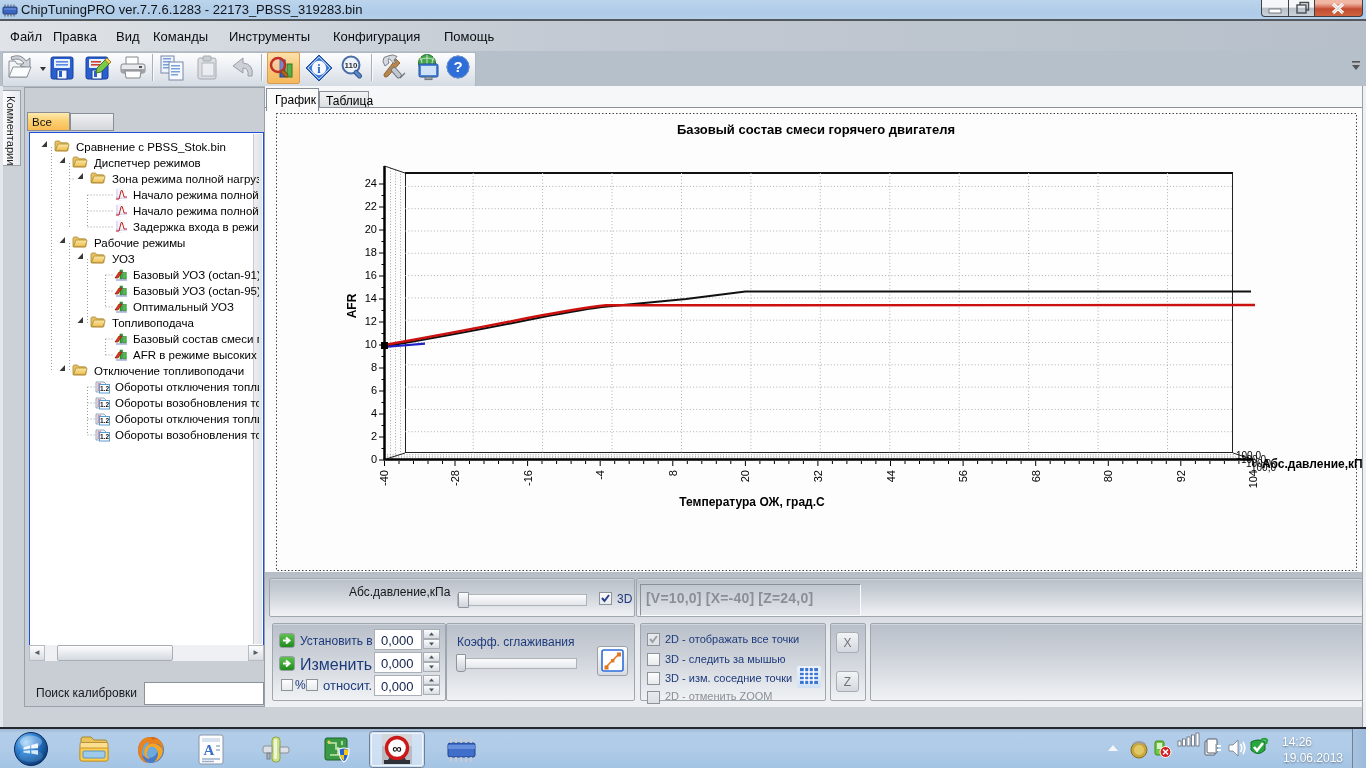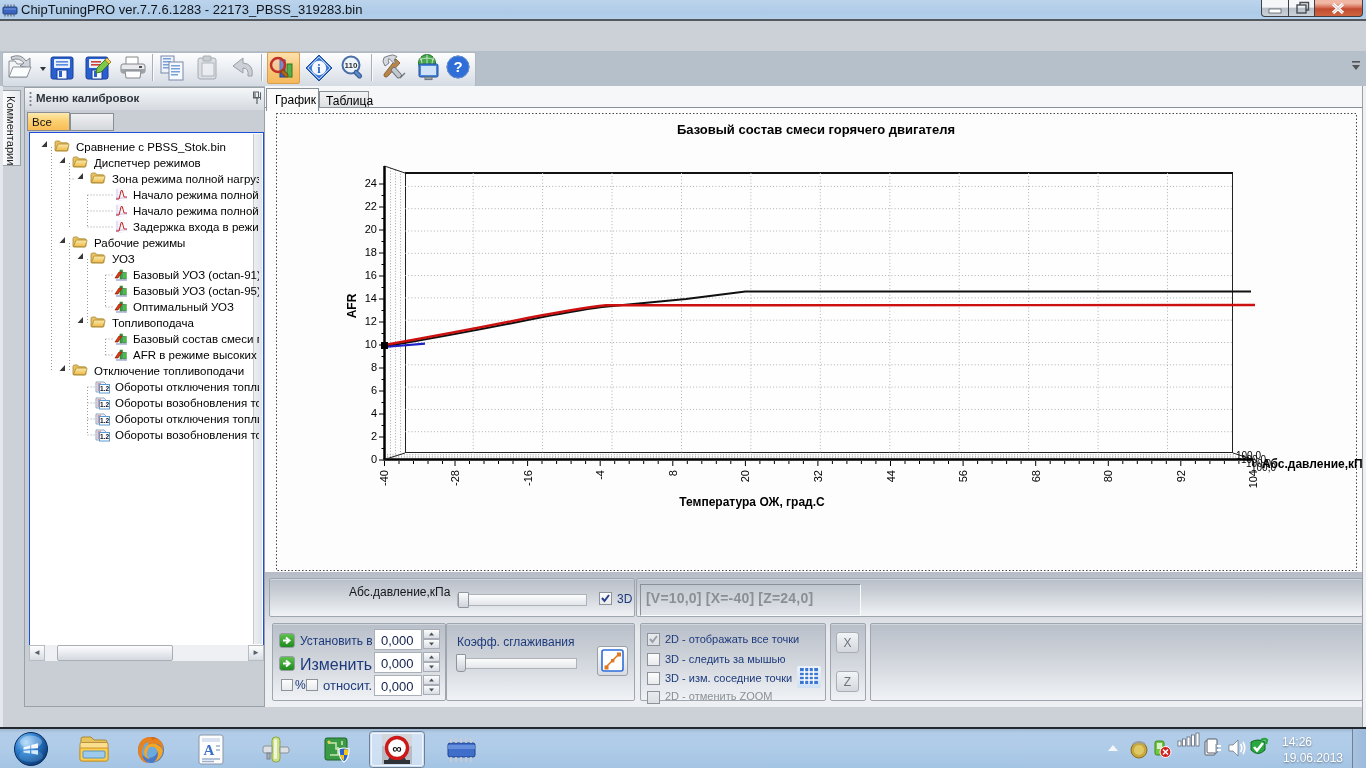--- a/index.html
+++ b/index.html
@@ -73,20 +73,29 @@
         <rect x="7" y="9" width="12" height="4" fill="#fff" stroke="#5a6068" stroke-width=".8"></rect>
       </svg></div>
   <div class="abs winbtn" id="btnres"><svg width="25" height="15">
         <rect x="8" y="5" width="9" height="8" fill="none" stroke="#474d55" stroke-width="1.4"></rect>
         <path d="M11 5 L11 2.5 L19.5 2.5 L19.5 10 L17 10" fill="none" stroke="#474d55" stroke-width="1.4"></path>
       </svg></div>
   <div class="abs winbtn" id="btnclose"><svg width="47" height="15">
         <path d="M18 4 L28 13 M28 4 L18 13" stroke="#fff" stroke-width="3.2"></path>
         <path d="M18 4 L28 13 M28 4 L18 13" stroke="#5a3028" stroke-width="1" opacity=".3"></path>
       </svg></div>
+  <div class="abs" id="menubar">
+    <span class="menuitem" style="left:10px">Файл</span>
+    <span class="menuitem" style="left:53px">Правка</span>
+    <span class="menuitem" style="left:116px">Вид</span>
+    <span class="menuitem" style="left:153px">Команды</span>
+    <span class="menuitem" style="left:229px">Инструменты</span>
+    <span class="menuitem" style="left:333px">Конфигурация</span>
+    <span class="menuitem" style="left:444px">Помощь</span>
+  </div>
   <div class="abs" id="toolbar">
     <div id="toolband"></div>
     <div class="tsep" style="left:152px"></div>
     <div class="tsep" style="left:261px"></div>
     <div class="tsep" style="left:371px"></div>
     <div style="position:absolute;left:267px;top:1px;width:33px;height:32px;background:linear-gradient(#fce1ae,#f8c878 50%,#f5b85c);border:1px solid #d89e4e;border-radius:2px;box-sizing:border-box;"></div>
     <svg width="1366" height="34" style="position:absolute;left:0;top:0">
 
       <g transform="translate(7,4)">
         <path d="M2 22 L2 6 L8 6 L10 9 L20 9 L20 22 Z" fill="#f3f4f6" stroke="#8a9099"></path>
@@ -188,29 +197,20 @@
       </g>
 
       <rect x="1352" y="10" width="8" height="1.6" fill="#555"></rect>
       <path d="M1352 14 l8 0 l-4 5 z" fill="#555"></path>
     </svg>
   </div>
   <div class="abs" id="comments">
       <span>Комментарии</span>
     </div>
   <div class="abs" id="leftpanel">
-    <div class="abs" id="lpheader">
-        <div class="grip"></div>
-        <div class="cap">Меню калибровок</div>
-        <svg style="position:absolute;left:227px;top:3px" width="12" height="15">
-          <path d="M2 6 L8 6 L8 2 Q8 1 9 1 L9 9 Q8 9 8 8 L8 7 L2 7 Z" fill="#5a616a" transform="rotate(0)"></path>
-          <path d="M3 1.5 L3 6 M5 7 L5 13" stroke="#5a616a" stroke-width="1.2" fill="none"></path>
-          <rect x="1.5" y="1" width="5" height="6" fill="none" stroke="#5a616a"></rect>
-        </svg>
-      </div>
     <div class="abs" id="taball">Все</div>
     <div class="abs" id="tabfilter">Фильтр</div>
     <div class="abs" id="treebox">
     <div style="position:absolute;right:1px;top:1px;width:8px;height:510px;background:linear-gradient(90deg,#eceef1,#dfe2e6);border-left:1px solid #c6cacf;"></div>
     <svg width="229" height="527" style="position:absolute;left:0;top:0">
       <defs>
         <linearGradient id="fold" x1="0" y1="0" x2="0" y2="1">
           <stop offset="0" stop-color="#fce9a8"></stop>
               <stop offset="1" stop-color="#edb94d"></stop>
         </linearGradient>
@@ -297,20 +297,24 @@
         <use href="#ic12" x="66" y="296"></use>
             <text x="85" y="306">Обороты возобновления тог</text>
       </g>
     </svg>
     </div>
     <div class="abs" id="hscroll">
         <div class="la">◄</div>
         <div class="thumb"></div>
         <div class="ra">►</div>
       </div>
+    <div class="abs" id="searchrow">
+        <span class="lbl">Поиск калибровки</span>
+        <input style="">
+      </div>
   </div>
   <div class="abs" style="left:265px;top:86px;width:1101px;height:21px;background:#f6f7f8;"></div>
   <div class="abs" id="tabtable">Таблица</div>
   <div class="abs" id="tabgrafik">График</div>
   <div class="abs" id="chartarea">
   <svg width="1100" height="462" style="position:absolute;left:1px;top:3px">
     <rect x="10.5" y="2.5" width="1080" height="457" fill="none" stroke="#444" stroke-width="1" stroke-dasharray="1.5,2"></rect>
     <text x="550" y="23" font-size="13" font-weight="bold" fill="#000" text-anchor="middle">Базовый состав смеси горячего двигателя</text>
     <text x="90" y="195" font-size="12" font-weight="bold" fill="#000" text-anchor="middle" transform="rotate(-90 90 195)">AFR</text>
 

